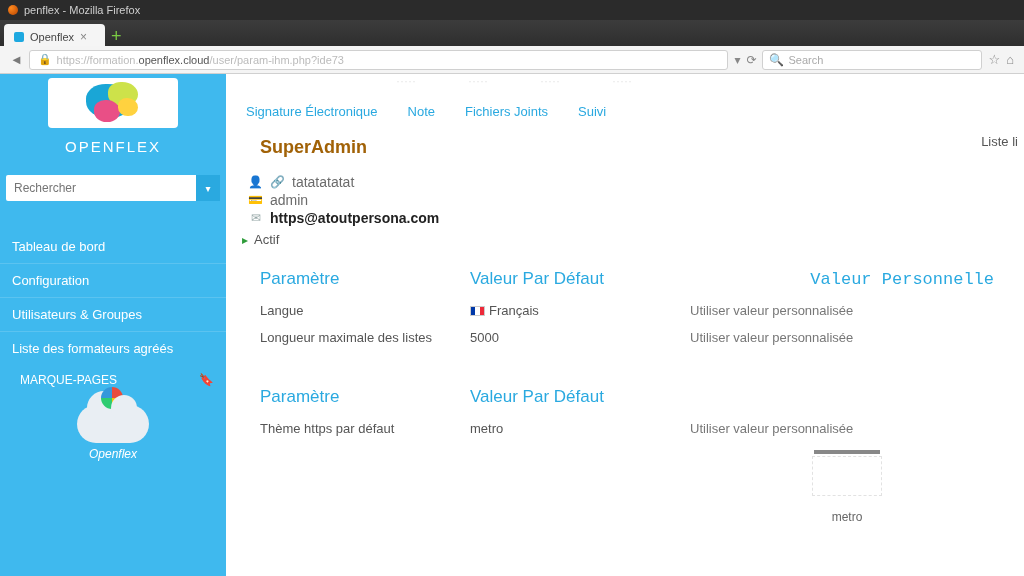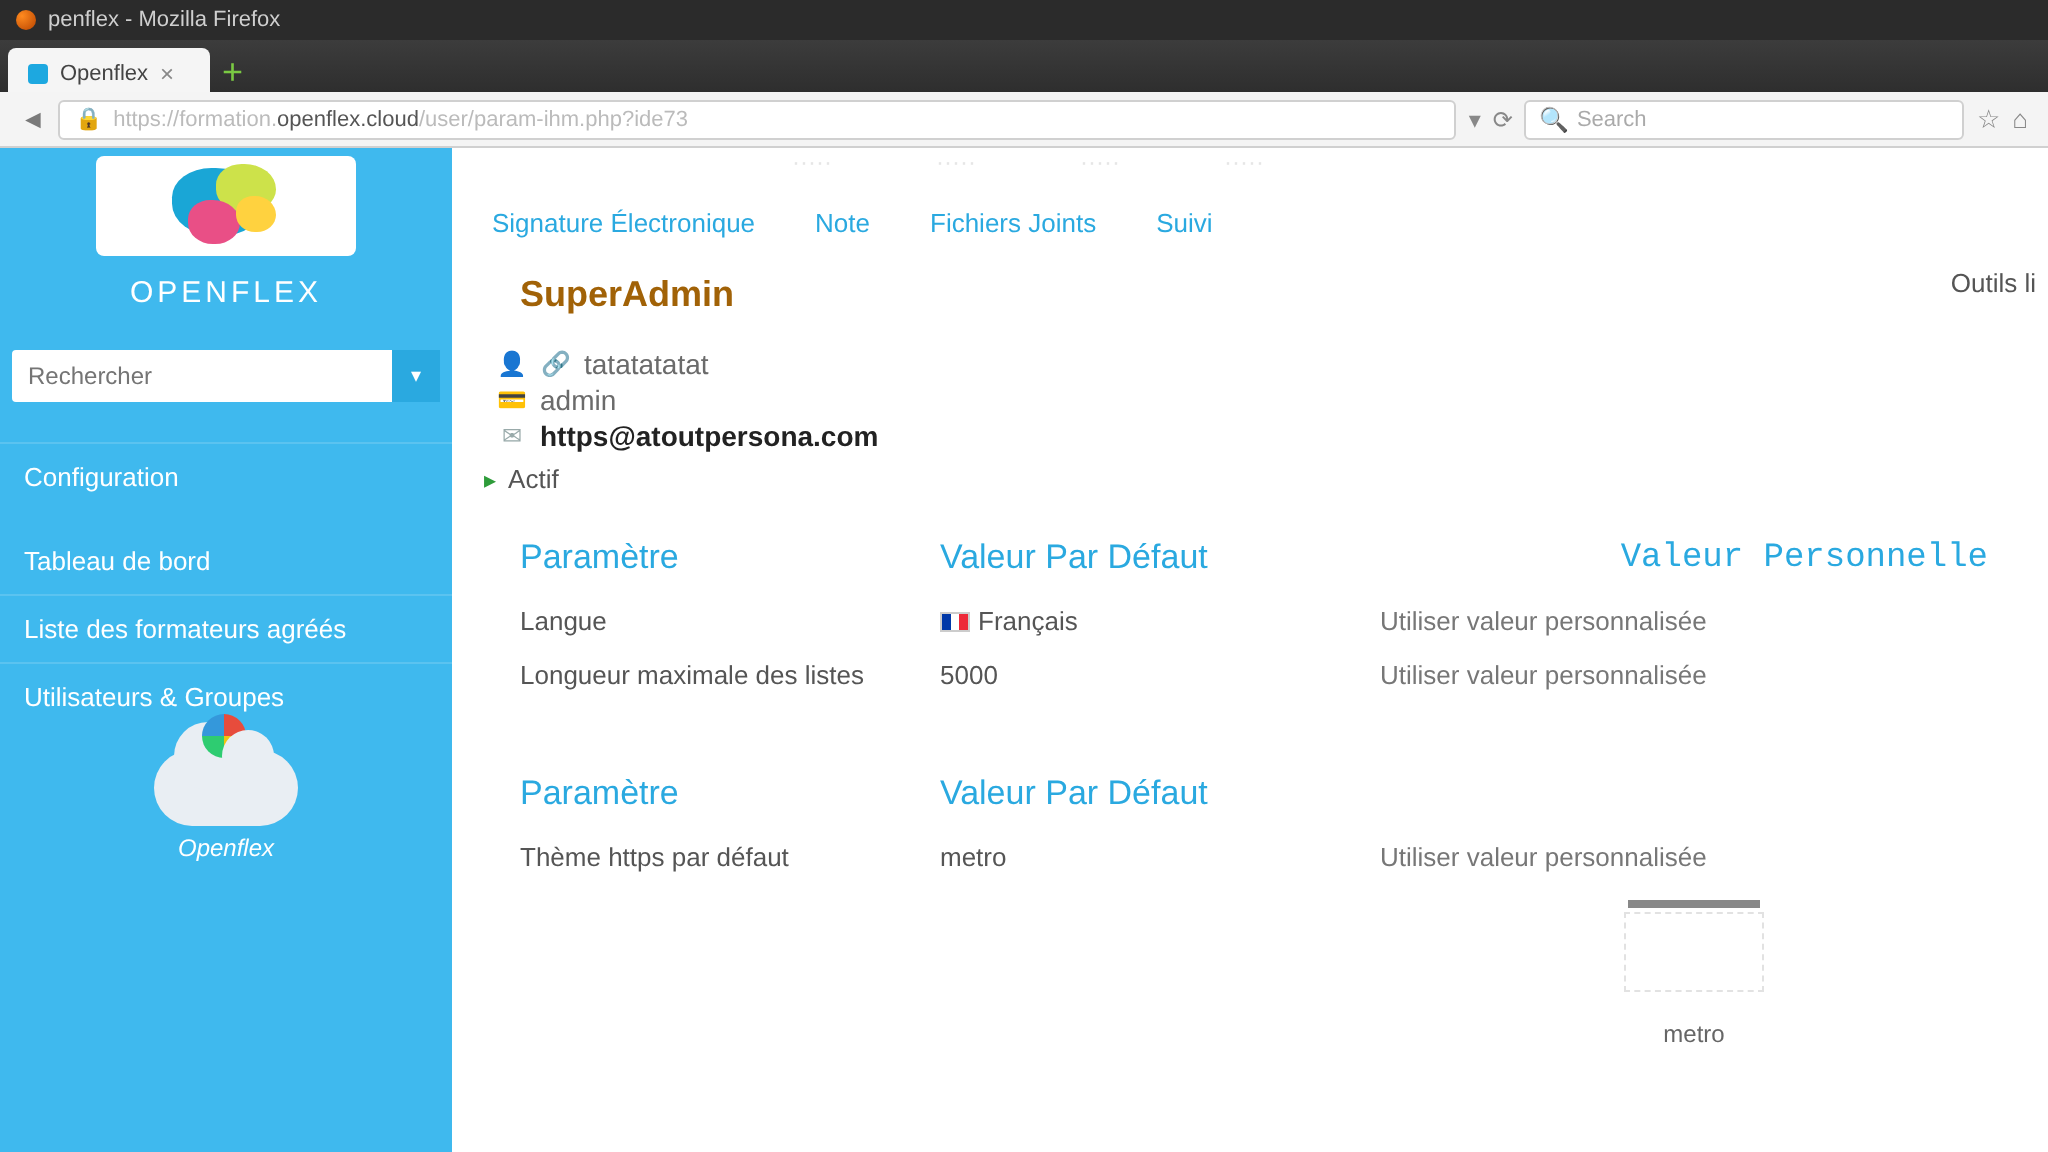--- a/index.html
+++ b/index.html
@@ -121,24 +121,28 @@
         <div class="logo-shape" style="width:30px;height:24px;background:#cde24a;left:60px;top:4px"></div>
         <div class="logo-shape" style="width:26px;height:22px;background:#e94f86;left:46px;top:22px"></div>
         <div class="logo-shape" style="width:20px;height:18px;background:#ffd23f;left:70px;top:20px"></div>
       </div>
       <div class="sb-title">OPENFLEX</div>
     </div>
     <div class="sb-searchwrap">
       <input class="sb-search" placeholder="Rechercher" style="">
       <div class="sb-searchbtn">▾</div>
     </div>
+    <div class="sb-item first">Tableau de bord</div>
     <div class="sb-item">Configuration</div>
-    <div class="sb-item first">Tableau de bord</div>
+    <div class="sb-item">Utilisateurs &amp; Groupes</div>
     <div class="sb-item">Liste des formateurs agréés</div>
-    <div class="sb-item">Utilisateurs &amp; Groupes</div>
+    <div class="sb-bookmark">
+      <span>MARQUE-PAGES</span>
+      <span>🔖</span>
+    </div>
     <div class="sb-widget">
       <div class="cloud">
           <div class="ring"></div>
         </div>
       <div class="sb-widget-name">Openflex</div>
     </div>
   </aside>
 
   <main class="main">
     <div class="top-tabs-faded">
@@ -146,21 +150,21 @@
         <span>·····</span>
         <span>·····</span>
         <span>·····</span>
     </div>
     <nav class="subtabs">
       <a>Signature Électronique</a>
       <a>Note</a>
       <a>Fichiers Joints</a>
       <a>Suivi</a>
     </nav>
-    <div class="backlink">Outils li</div>
+    <div class="backlink">Liste li</div>
 
     <section class="user-block">
       <div class="user-title">SuperAdmin</div>
       <div class="user-row">
         <span class="ic">👤</span>
         <span class="ic">🔗</span>
         <span>tatatatatat</span>
       </div>
       <div class="user-row">
         <span class="ic">💳</span>

